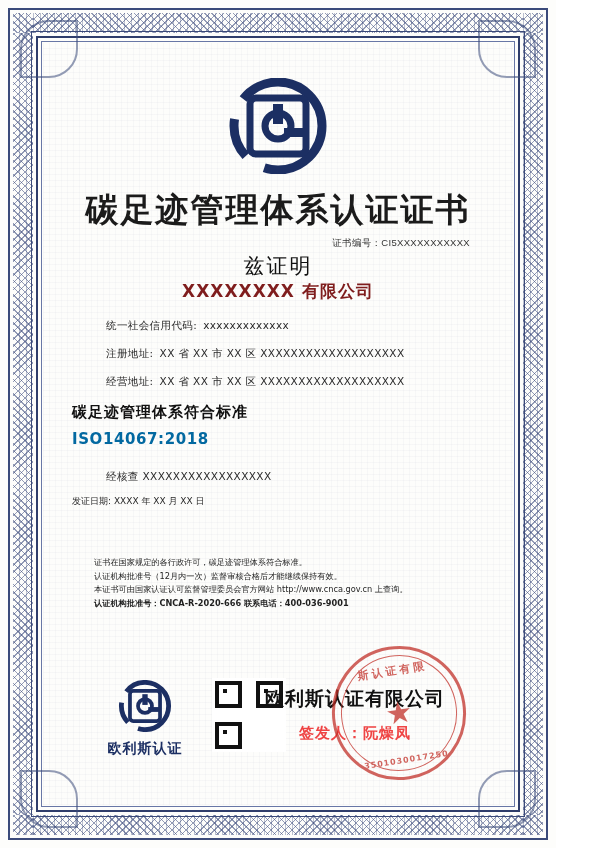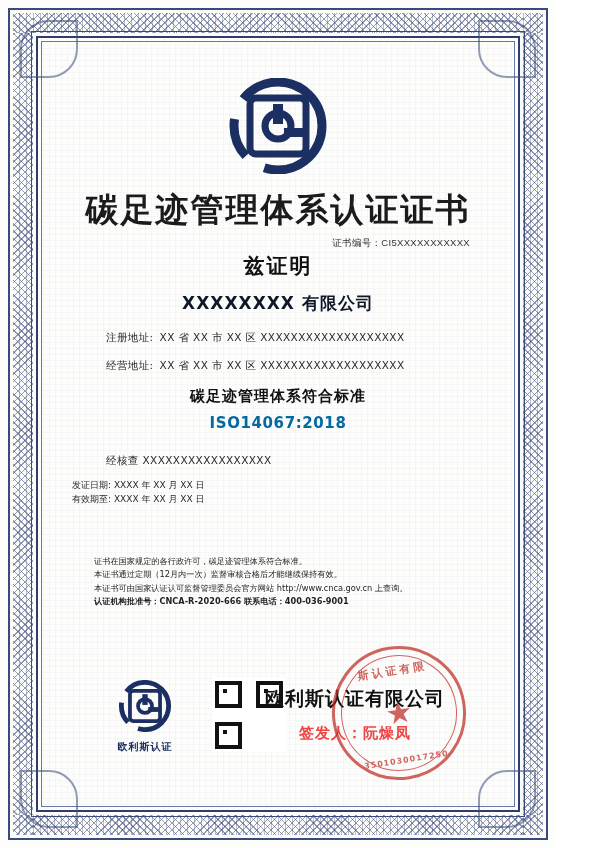--- a/index.html
+++ b/index.html
@@ -119,32 +119,31 @@
     font-size: 9.5px;
     color: #333;
     letter-spacing: .3px;
   }
 
   .zheng-ming {
     margin-top: 2px;
     text-align: center;
     font-family: "DejaVu Sans", sans-serif;
     font-size: 21px;
-    font-weight: bold;
+    font-weight: normal;
     color: #111;
     letter-spacing: 2px;
   }
 
   .company {
-    margin-top: 12px;
     text-align: center;
     font-family: "DejaVu Sans", sans-serif;
     font-size: 17px;
     font-weight: bold;
-    color: #0f172a;
+    color: #7f1d1d;
     letter-spacing: 1px;
   }
 
   .field-list {
     margin-top: 16px;
     padding-left: 34px;
     padding-right: 20px;
   }
   .field-row {
     display: flex;
@@ -159,21 +158,21 @@
     font-family: "DejaVu Sans", sans-serif;
   }
   .field-value {
     margin-left: 6px;
     font-family: "DejaVu Sans", sans-serif;
     word-break: break-all;
   }
 
   .standard-block {
     margin-top: 8px;
-    text-align: center;
+    text-align: left;
   }
   .standard-line-1 {
     font-family: "DejaVu Sans", sans-serif;
     font-size: 15px;
     font-weight: bold;
     color: #111;
     letter-spacing: 1px;
   }
   .standard-line-2 {
     margin-top: 8px;
@@ -225,21 +224,21 @@
   .footer-logo {
     position: absolute;
     left: 30px;
     top: 8px;
     width: 86px;
     text-align: center;
   }
   .footer-logo-caption {
     margin-top: 4px;
     font-family: "DejaVu Sans", sans-serif;
-    font-size: 10px;
+    font-size: 14px;
     font-weight: bold;
     color: #1c2f63;
     letter-spacing: 1px;
   }
 
   .qr {
     position: absolute;
     left: 140px;
     top: 6px;
     width: 72px;
@@ -368,20 +367,24 @@
     <div class="cert-no">
       <span>证书编号：</span><span>CI5XXXXXXXXXXX</span>
     </div>
 
     <div class="zheng-ming">兹证明</div>
 
     <div class="company">XXXXXXXX 有限公司</div>
 
     <div class="field-list">
       <div class="field-row">
+        <span class="field-label">统一社会信用代码:</span>
+        <span class="field-value">xxxxxxxxxxxxx</span>
+      </div>
+      <div class="field-row">
         <span class="field-label">注册地址:</span>
         <span class="field-value">XX 省 XX 市 XX 区 XXXXXXXXXXXXXXXXXXX</span>
       </div>
       <div class="field-row">
         <span class="field-label">经营地址:</span>
         <span class="field-value">XX 省 XX 市 XX 区 XXXXXXXXXXXXXXXXXXX</span>
       </div>
     </div>
 
     <div class="standard-block">
@@ -389,26 +392,25 @@
       <div class="standard-line-2">ISO14067:2018</div>
     </div>
 
     <div class="audit-row">
       <span>经核查</span>
       <span>XXXXXXXXXXXXXXXXX</span>
     </div>
 
     <div class="dates">
       <div>发证日期: XXXX 年 XX 月 XX 日</div>
-      <div>有效期至: XXXX 年 XX 月 XX 日</div>
     </div>
 
     <div class="legal">
       <div>证书在国家规定的各行政许可，碳足迹管理体系符合标准。</div>
-      <div>本证书通过定期（12月内一次）监督审核合格后才能继续保持有效。</div>
+      <div>认证机构批准号（12月内一次）监督审核合格后才能继续保持有效。</div>
       <div>本证书可由国家认证认可监督管理委员会官方网站 http://www.cnca.gov.cn 上查询。</div>
       <div class="bold">认证机构批准号：CNCA-R-2020-666  联系电话：400-036-9001</div>
     </div>
 
     <div class="footer">
 
       <div class="footer-logo">
         <svg width="58" height="52" viewBox="0 0 108 96">
           <path d="M54 4 A44 44 0 0 1 54 92" fill="none" stroke="#1c2f63" stroke-width="9"></path>
           <path d="M54 4 A44 44 0 0 0 54 92" fill="none" stroke="#1c2f63" stroke-width="9" stroke-dasharray="40 22"></path>

